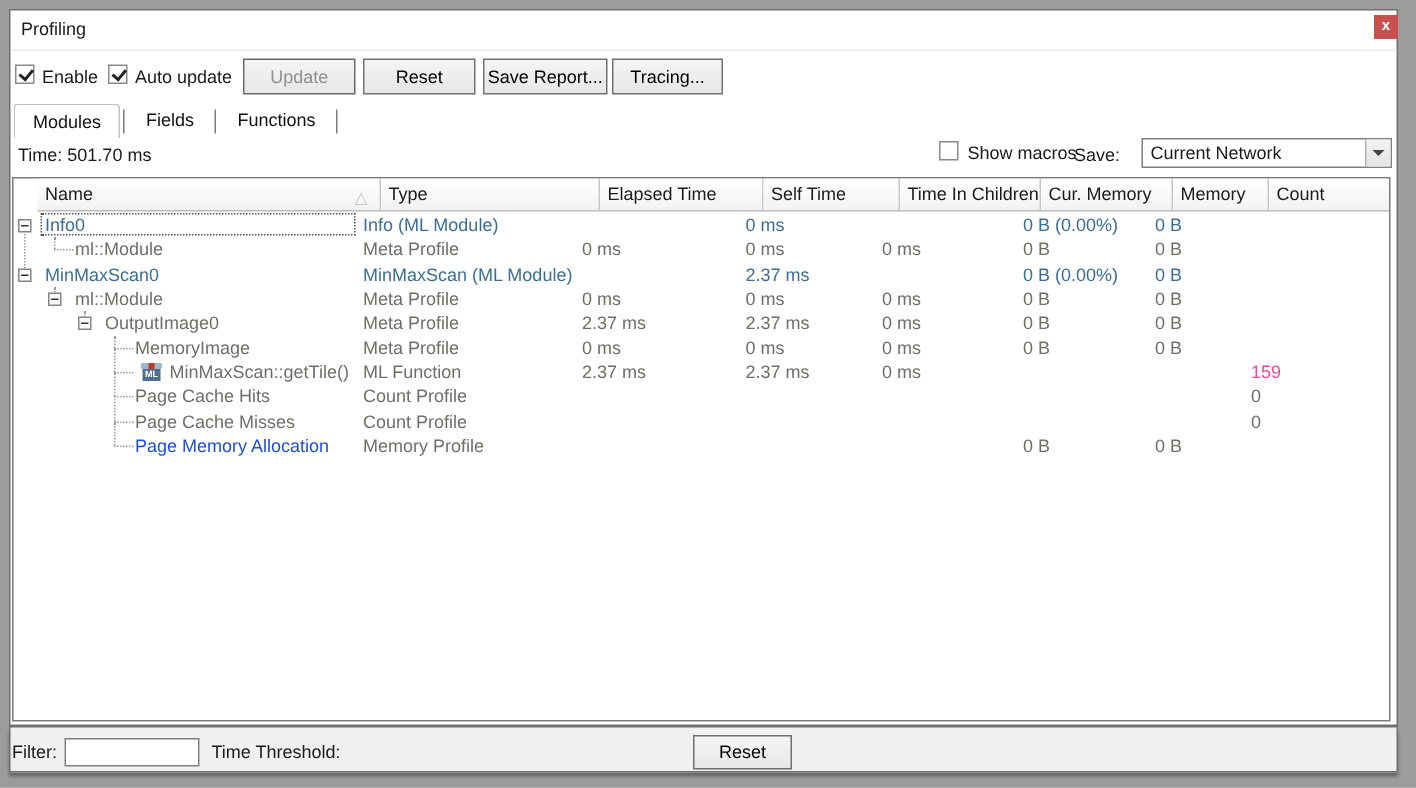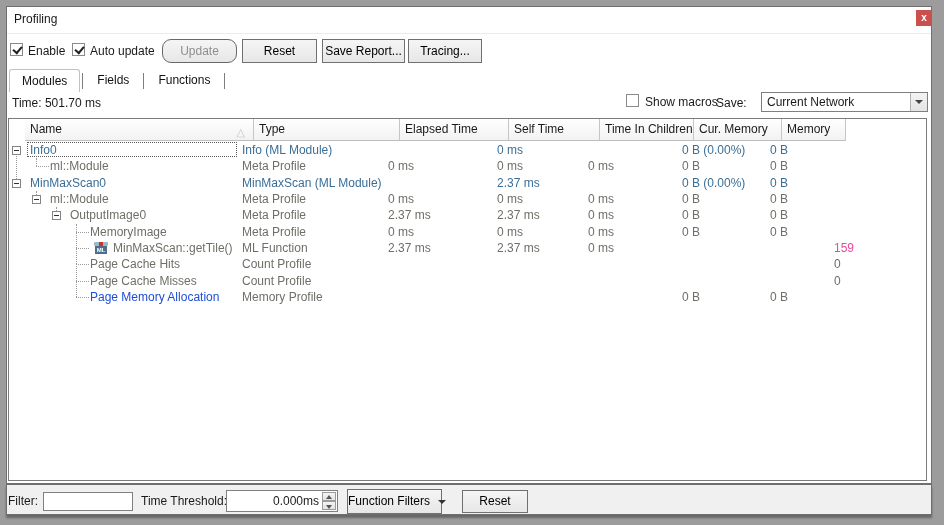--- a/index.html
+++ b/index.html
@@ -68,21 +68,21 @@
   <div class="filterbar"></div>
 
   <div class="title">Profiling</div>
   <div class="closebtn" style="background: rgb(201, 80, 78);">x</div>
   <div class="titlebar-sep"></div>
 
   <div class="checkbox checked" style="left:10px;top:43px;"></div>
   <div class="cblabel" style="left:28px;top:44px;position:absolute;">Enable</div>
   <div class="checkbox checked" style="left:72px;top:43px;"></div>
   <div class="cblabel" style="left:90px;top:44px;position:absolute;">Auto update</div>
-  <div class="btn disabled" style="left:162px;top:39px;width:75px;border-radius:9px;">Update</div>
+  <div class="btn disabled" style="left:162px;top:39px;width:75px;">Update</div>
   <div class="btn" style="left:242px;top:39px;width:75px;">Reset</div>
   <div class="btn" style="left:322px;top:39px;width:83px;">Save Report...</div>
   <div class="btn" style="left:408px;top:39px;width:74px;">Tracing...</div>
 
   <div class="tabs">
       <div class="tab active">Modules</div>
       <div class="tabsep"></div>
       <div class="tab">Fields</div>
       <div class="tabsep"></div>
       <div class="tab">Functions</div>
@@ -102,20 +102,21 @@
 
   <div class="table">
     <div class="thead">
         <div class="hcell" style="width: 229px;">Name<span class="sorttri">△</span></div>
         <div class="hcell" style="width: 146px;">Type</div>
         <div class="hcell" style="width: 109px;">Elapsed Time</div>
         <div class="hcell" style="width: 91px;">Self Time</div>
         <div class="hcell" style="width: 94px;">Time In Children</div>
         <div class="hcell" style="width: 88px;">Cur. Memory</div>
         <div class="hcell" style="width: 64px;">Memory</div>
+        <div class="hcell" style="width: 98px; flex: 1 1 0%;">Count</div>
       </div>
     <div class="rows">
         <div class="trow" style="top: 0px;">
           <div class="focusrect" style="left: 18px; width: 210px;"></div>
           <div class="expbox" style="left: 3px; top: 4px;"></div>
           <div class="cell c-module" style="left: 21px; color: rgb(59, 110, 150);">Info0</div>
           <div class="cell c-module" style="left: 233px; color: rgb(59, 110, 150);">Info (ML Module)</div>
           <div class="cell c-module" style="left: 488px; color: rgb(59, 110, 150);">0 ms</div>
           <div class="cell c-module" style="left: 673px; color: rgb(59, 110, 150);">0 B (0.00%)</div>
           <div class="cell c-module" style="left: 761px; color: rgb(59, 110, 150);">0 B</div>
@@ -209,27 +210,15 @@
         <div class="vline" style="left: 67px; top: 89.75px; height: 16.35px;"></div>
         <div class="vline" style="left: 67px; top: 106.1px; height: 16.35px;"></div>
         <div class="vline" style="left: 67px; top: 122.45px; height: 16.35px;"></div>
         <div class="vline" style="left: 67px; top: 138.8px; height: 16.35px;"></div>
       </div>
   </div>
 
   <div class="statictext" style="left:8px;top:494px;">Filter:</div>
   <input class="input" style="left: 43px; top: 492px; width: 90px; height: 19px;" value="">
   <div class="statictext" style="left:141px;top:494px;">Time Threshold:</div>
-  <div class="spinbox">
-    <span class="val">0.000ms</span>
-    <span class="spincol">
-      <span class="spinbtn up">
-          <span class="t-up"></span>
-        </span>
-      <span class="spinbtn down">
-          <span class="t-dn"></span>
-        </span>
-    </span>
-  </div>
-  <div class="btn" style="left:347px;top:489px;width:95px;height:25px;line-height:23px;"><span>Function Filters</span><span class="ffarrow"></span></div>
   <div class="btn" style="left:462px;top:490px;width:66px;height:23px;line-height:21px;">Reset</div>
 
 </div>
 
 </body></html>

